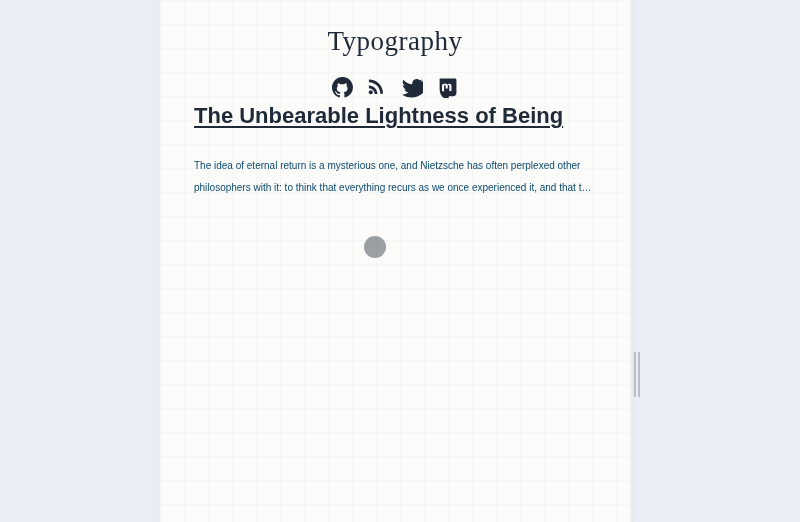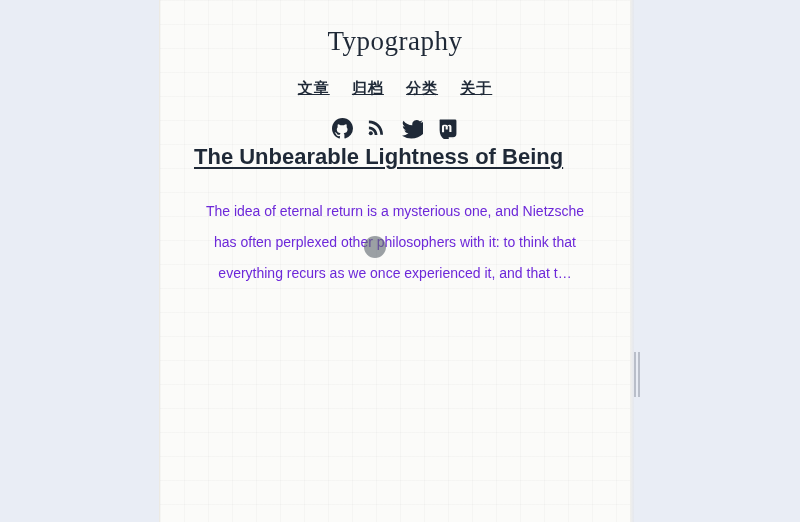--- a/index.html
+++ b/index.html
@@ -114,24 +114,23 @@
     font-size: 14.5px;
     color: #353b45;
   }
   .meta .tag {
     color: #353b45;
     text-decoration: underline;
     margin-left: 6px;
   }
   .excerpt {
     margin-top: 22px;
-    font-size: 14px;
+    font-size: 10px;
     line-height: 2.2;
-    color: #6d28d9;
-    text-align: center;
+    color: #0c4a6e;
   }
   
   #cursor {
     position: absolute;
     left: 364px;
     top: 236px;
     width: 22px;
     height: 22px;
     border-radius: 50%;
     background: rgba(96,103,112,0.62);
@@ -166,26 +165,20 @@
 </head>
 <body>
 
 <div id="viewport">
 
   <div id="page">
     <div class="inner">
 
       <h1 class="site-title">Typography</h1>
 
-      <nav class="main-nav">
-        <a href="#">文章</a>
-        <a href="#">归档</a>
-        <a href="#">分类</a>
-        <a href="#">关于</a>
-      </nav>
 
       <div class="social-row">
         <a href="#" class="ico">
           <svg viewBox="0 0 16 16" width="21" height="21" fill="currentColor" aria-hidden="true">
             <path d="M8 0C3.58 0 0 3.58 0 8c0 3.54 2.29 6.53 5.47 7.59.4.07.55-.17.55-.38 0-.19-.01-.82-.01-1.49-2.01.37-2.53-.49-2.69-.94-.09-.23-.48-.94-.82-1.13-.28-.15-.68-.52-.01-.53.63-.01 1.08.58 1.23.82.72 1.21 1.87.87 2.33.66.07-.52.28-.87.51-1.07-1.78-.2-2.91-.88-2.91-2.77 0-.79.28-1.44.75-1.95-.07-.19-.33-.94.07-1.95 0 0 .61-.19 2 .75a4.7 4.7 0 0 1 2.55 0c1.39-.95 2-.75 2-.75.4 1.01.15 1.76.07 1.95.47.51.75 1.16.75 1.95 0 1.9-1.13 2.57-2.92 2.77.29.25.55.74.55 1.5 0 1.08-.01 1.96-.01 2.23 0 .21.15.46.55.38A7.99 7.99 0 0 0 16 8c0-4.42-3.58-8-8-8z"></path>
           </svg>
         </a>
         <a href="#" class="ico">
           <svg viewBox="0 0 16 16" width="19" height="19" fill="currentColor" aria-hidden="true">
             <circle cx="3.2" cy="12.8" r="1.7"></circle>

